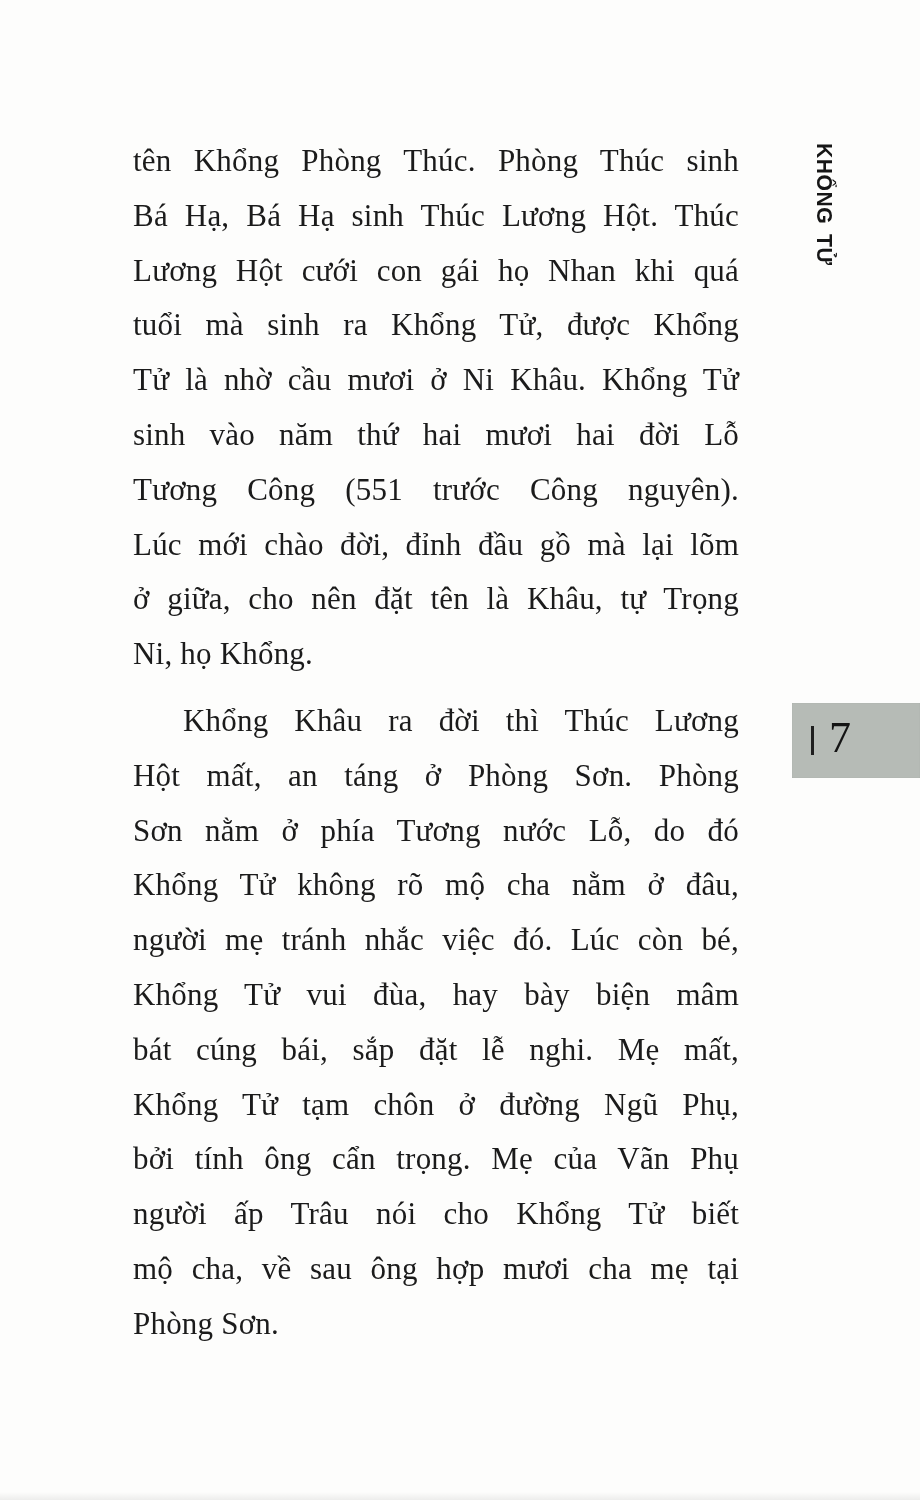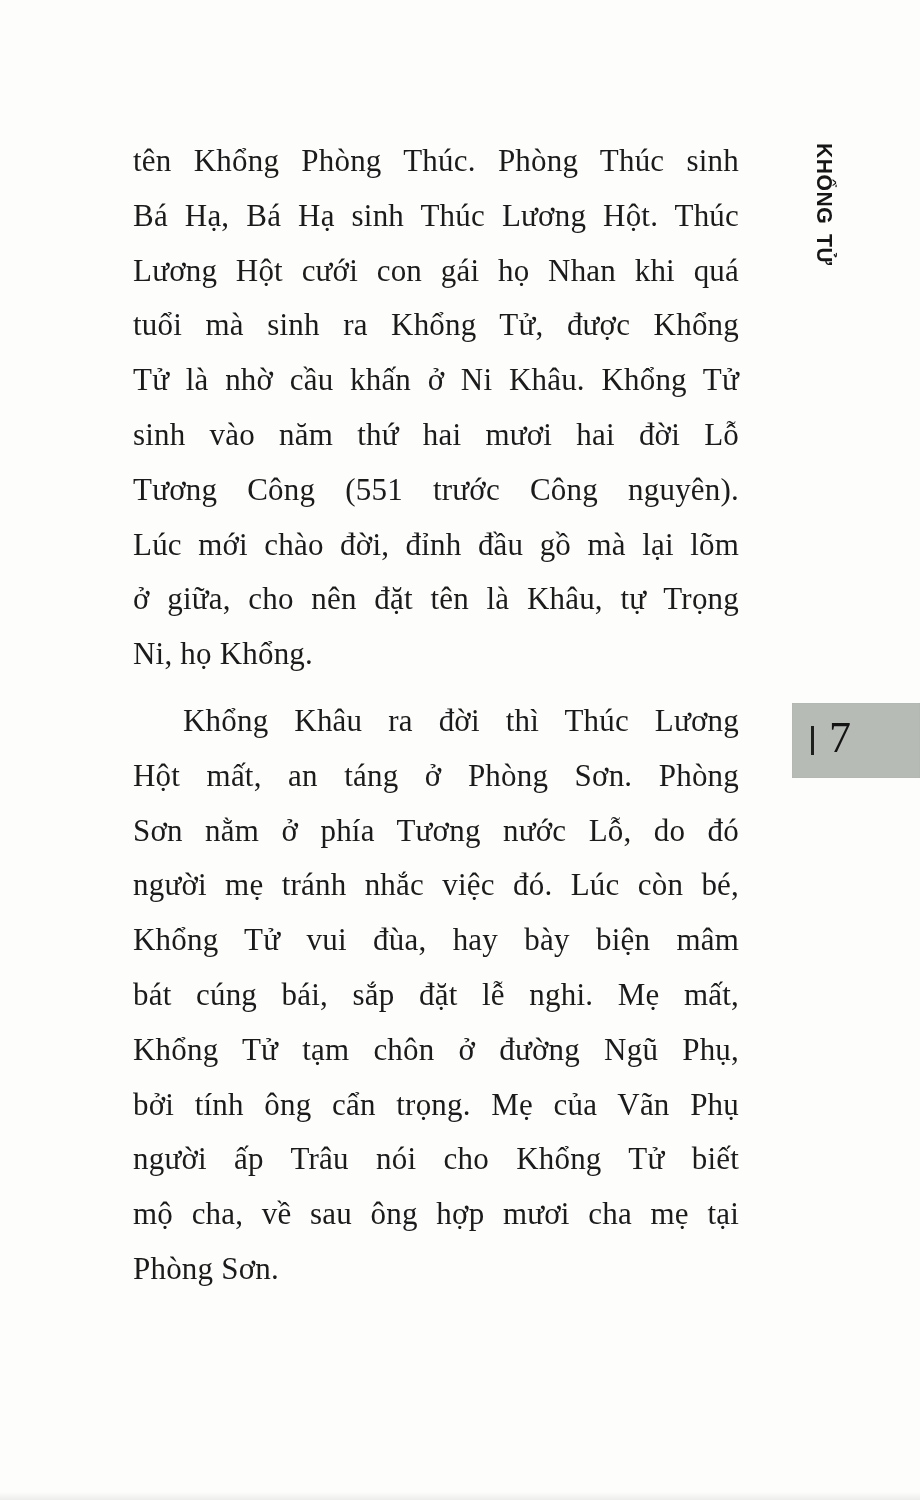--- a/index.html
+++ b/index.html
@@ -108,31 +108,32 @@
     <div class="pn-bar"></div>
     <div class="pn-num">7</div>
   </div>
 
   <div class="text-block">
     <div class="para">
         <div class="line">tên Khổng Phòng Thúc. Phòng Thúc sinh</div>
         <div class="line">Bá Hạ, Bá Hạ sinh Thúc Lương Hột. Thúc</div>
         <div class="line">Lương Hột cưới con gái họ Nhan khi quá</div>
         <div class="line">tuổi mà sinh ra Khổng Tử, được Khổng</div>
-        <div class="line">Tử là nhờ cầu khấn ở Ni Khâu. Khổng Tử</div>
+        <div class="line">Tử là nhờ cầu mươi ở Ni Khâu. Khổng Tử</div>
         <div class="line">sinh vào năm thứ hai mươi hai đời Lỗ</div>
         <div class="line">Tương Công (551 trước Công nguyên).</div>
         <div class="line">Lúc mới chào đời, đỉnh đầu gồ mà lại lõm</div>
         <div class="line">ở giữa, cho nên đặt tên là Khâu, tự Trọng</div>
         <div class="line final">Ni, họ Khổng.</div>
       </div>
     <div class="para indent">
         <div class="line">Khổng Khâu ra đời thì Thúc Lương</div>
         <div class="line">Hột mất, an táng ở Phòng Sơn. Phòng</div>
         <div class="line">Sơn nằm ở phía Tương nước Lỗ, do đó</div>
+        <div class="line">Khổng Tử không rõ mộ cha nằm ở đâu,</div>
         <div class="line">người mẹ tránh nhắc việc đó. Lúc còn bé,</div>
         <div class="line">Khổng Tử vui đùa, hay bày biện mâm</div>
         <div class="line">bát cúng bái, sắp đặt lễ nghi. Mẹ mất,</div>
         <div class="line">Khổng Tử tạm chôn ở đường Ngũ Phụ,</div>
         <div class="line">bởi tính ông cẩn trọng. Mẹ của Vãn Phụ</div>
         <div class="line">người ấp Trâu nói cho Khổng Tử biết</div>
         <div class="line">mộ cha, về sau ông hợp mươi cha mẹ tại</div>
         <div class="line final">Phòng Sơn.</div>
       </div>
   </div>

